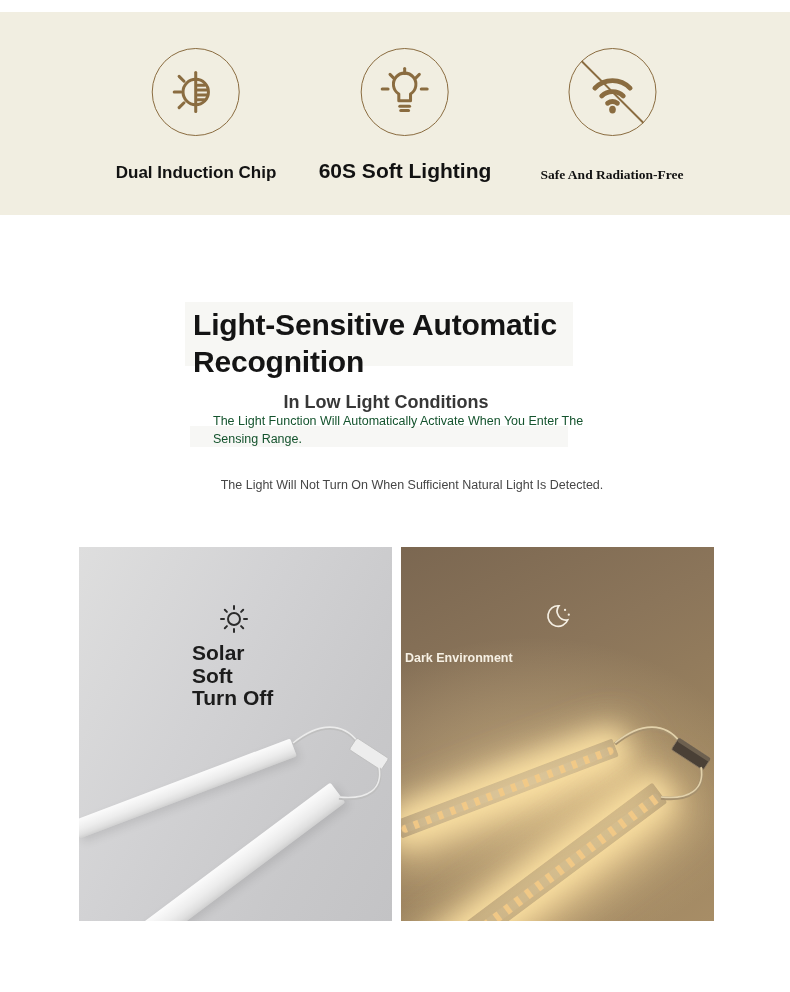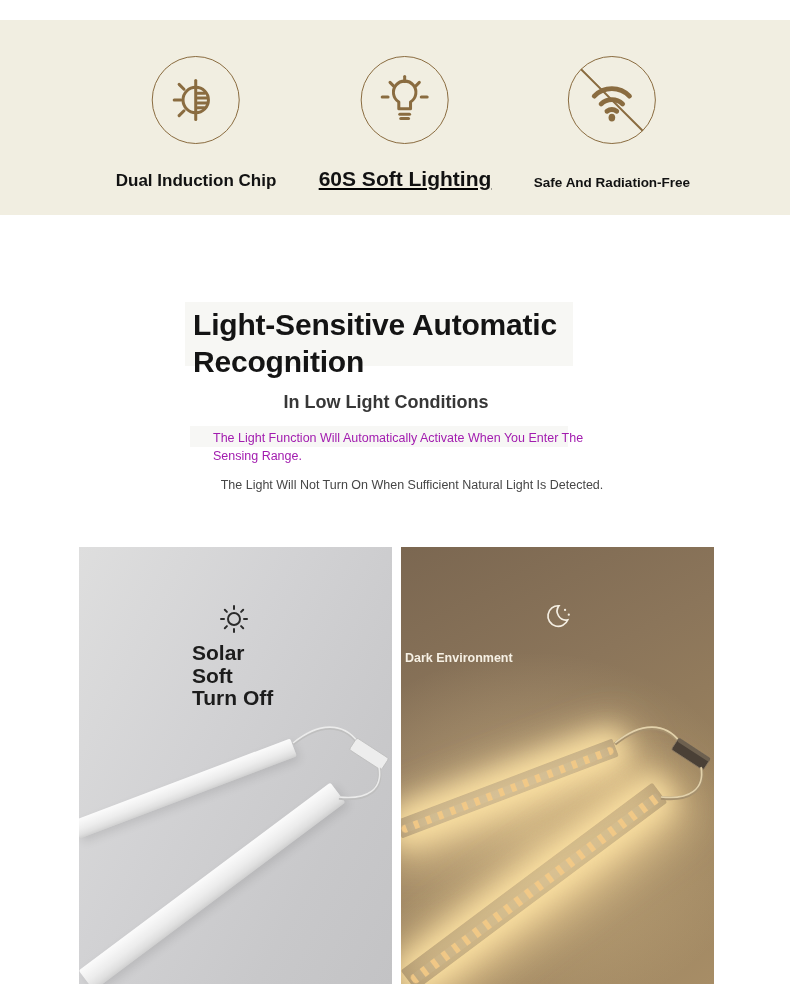--- a/index.html
+++ b/index.html
@@ -4,60 +4,60 @@
 <style>
   html,body{margin:0;padding:0;}
   body{
     width:790px;height:992px;position:relative;overflow:hidden;
     background:#ffffff;
     font-family:"Liberation Sans", sans-serif;
     -webkit-font-smoothing:antialiased;
   }
   
   .hero{
-    position:absolute;left:0;top:20px;width:790px;height:211px;
+    position:absolute;left:0;top:12px;width:790px;height:211px;
     background:#f1eee1;
   }
   .feature{position:absolute;top:36px;transform:translateX(-50%);text-align:center;}
   .feature .circle{
     width:86px;height:86px;border:1px solid #8a6c40;border-radius:50%;
     margin:0 auto;display:flex;align-items:center;justify-content:center;
   }
   .feature svg{display:block;}
-  .f1{left:196px;} .f2{left:405px;text-decoration:underline;} .f3{left:612px;}
+  .f1{left:196px;} .f2{left:405px;} .f3{left:612px;font-family:Liberation Serif, serif;}
   .f-label{color:#121212;font-weight:bold;white-space:nowrap;}
   .f1 .f-label{font-size:17px;margin-top:27px;}
   .f2 .f-label{font-size:21px;margin-top:23px;}
   .f3 .f-label{font-size:13.5px;margin-top:31px;}
 
   
   .info{position:absolute;left:0;top:215px;width:790px;height:332px;background:#fff;}
   .band1{position:absolute;left:185px;top:87px;width:388px;height:64px;background:#f7f7f4;}
   .band2{position:absolute;left:190px;top:211px;width:378px;height:21px;background:#f7f7f5;}
   .title{
     position:absolute;left:193px;top:92px;width:370px;
     font-size:30px;line-height:1.22;font-weight:bold;color:#141414;letter-spacing:-0.2px;
   }
   .subtitle{
     position:absolute;left:0;top:177px;width:790px;text-align:center;
     transform:translateX(-9px);
     font-size:18px;font-weight:bold;color:#373737;
   }
   .para1{
-    position:absolute;left:213px;top:215px;width:372px;
-    font-size:12.5px;line-height:1.4;color:#a21caf;
+    position:absolute;left:213px;top:198px;width:372px;
+    font-size:12.5px;line-height:1.4;color:#14532d;
   }
   .para2{
     position:absolute;left:0;top:263px;width:790px;text-align:center;
     transform:translateX(17px);
     font-size:12.5px;color:#464646;
   }
 
   
-  .panel{position:absolute;top:547px;width:313px;height:437px;overflow:hidden;}
+  .panel{position:absolute;top:547px;width:313px;height:374px;overflow:hidden;}
   .panel-day{left:79px;background:linear-gradient(118deg,#dedede 0%,#d2d2d4 40%,#c8c8ca 75%,#c3c3c5 100%);}
   .panel-night{left:401px;background:
       radial-gradient(120% 70% at 42% 66%, rgba(255,227,168,0.38) 0%, rgba(255,227,168,0) 60%),
       linear-gradient(152deg,#7b6751 0%,#8b755a 35%,#99815e 65%,#a78d66 100%);}
 
   .sun-wrap{position:absolute;left:137px;top:54px;}
   .day-text{position:absolute;left:113px;top:95px;font-size:21px;line-height:22.5px;font-weight:bold;color:#1c1c1c;}
   .moon-wrap{position:absolute;left:142px;top:55px;}
   .night-title{position:absolute;left:0;top:104px;width:313px;text-align:left;transform:translateX(4px);
     font-size:12.5px;font-weight:bold;color:#f6f0e4;}

